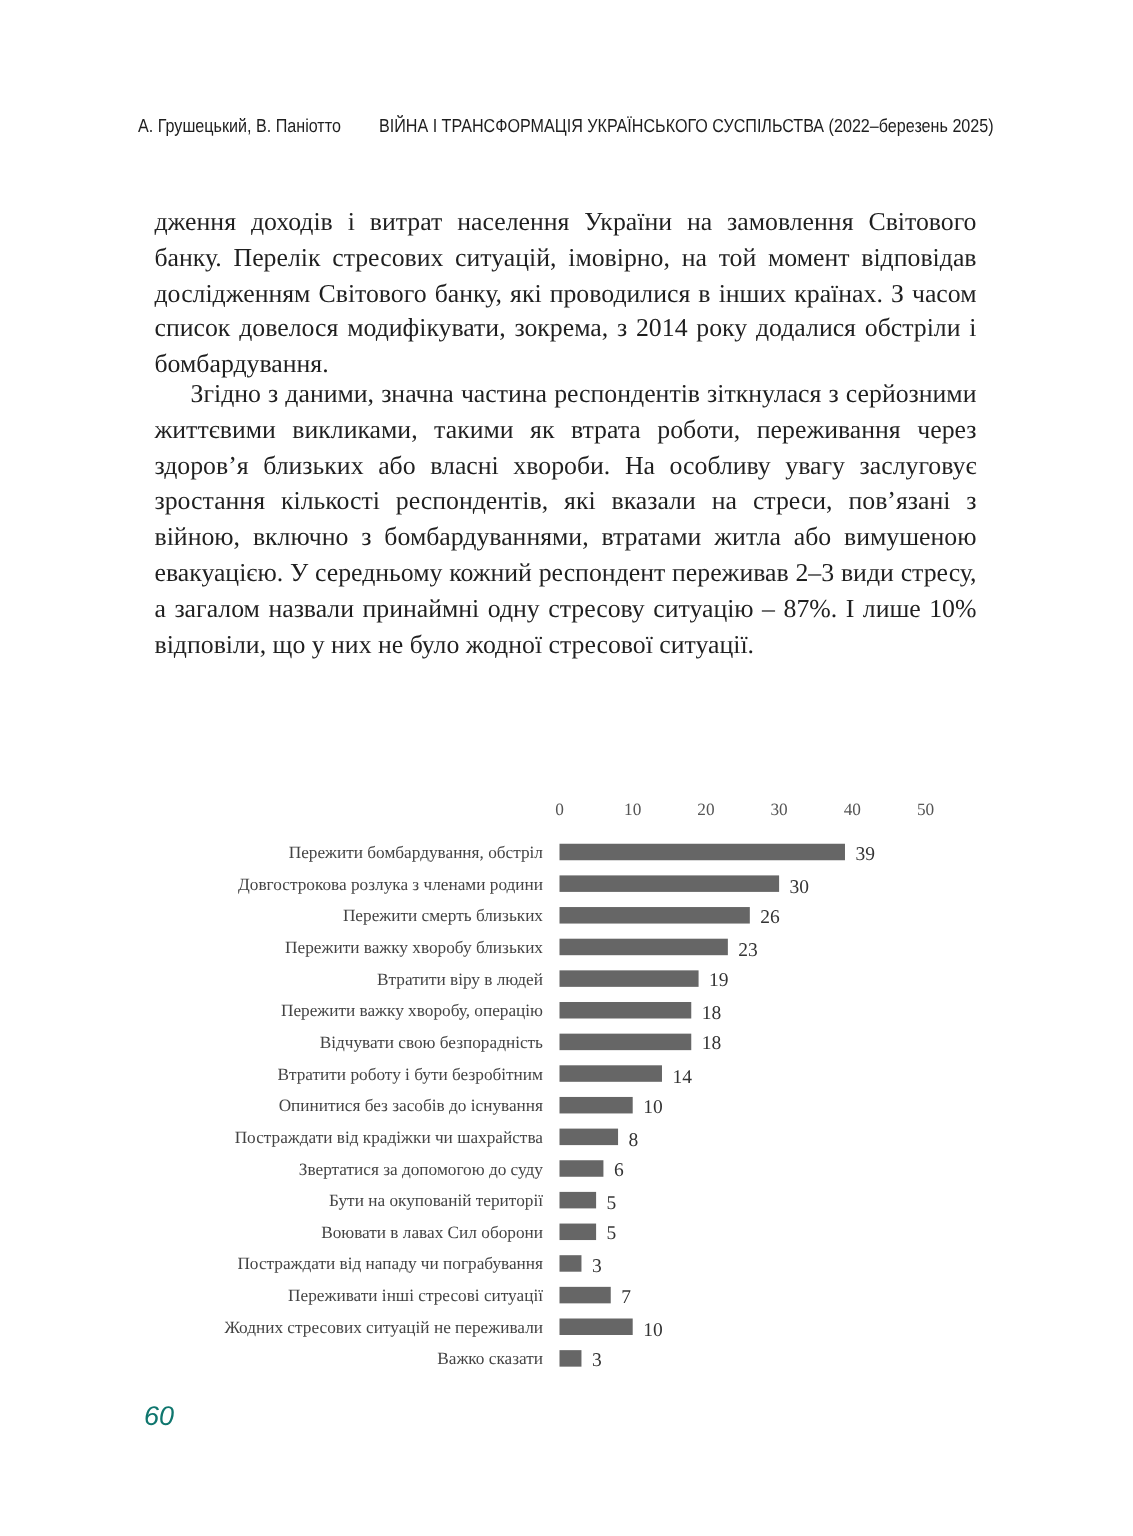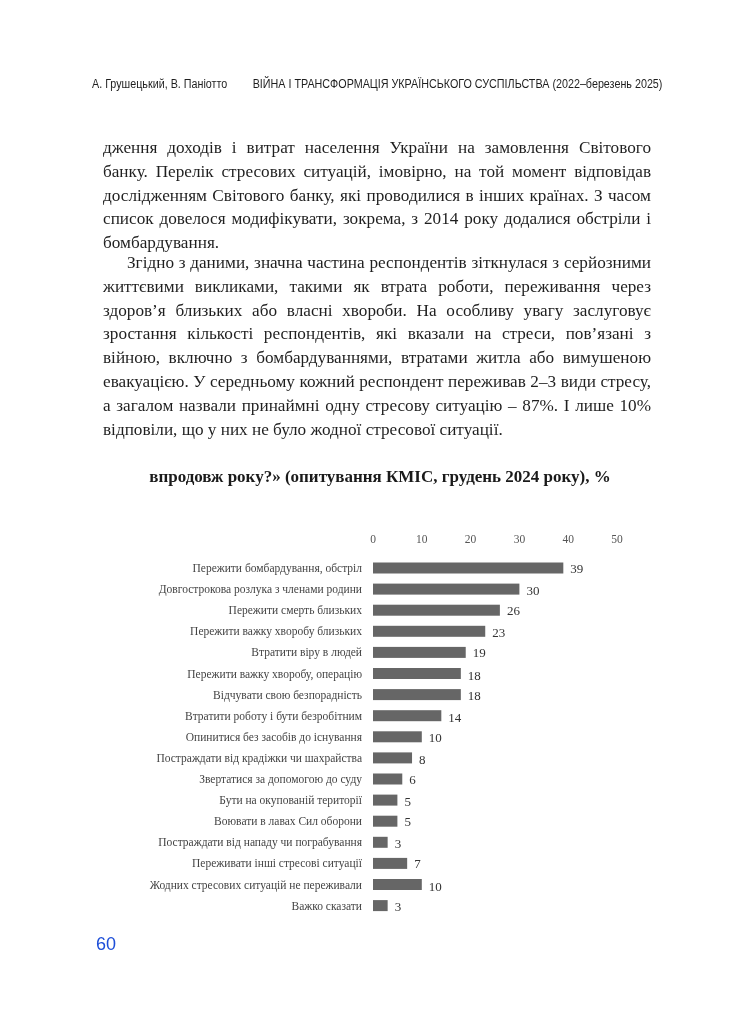--- a/index.html
+++ b/index.html
@@ -20,21 +20,21 @@
   .p2 { top: 237px; margin-top: 14px; }
   .body-text p { margin: 0; }
   .p2 p { text-indent: 24px; }
   .fig-title {
     position: absolute; top: 465px; left: 100px; width: 560px;
     font-family: "Liberation Serif", serif; font-weight: bold; font-size: 17px; line-height: 24px;
     text-align: center; color: #1a1a1a;
   }
   .page-number {
     position: absolute; top: 934px; left: 96px;
-    font-family: "Liberation Sans", sans-serif; font-size: 18px; color: #1d4ed8;
+    font-family: "Liberation Sans", sans-serif; font-size: 18px; color: #0f766e; font-style: italic;
   }
   svg#chart { position: absolute; left: 0; top: 525px; }
   .tick { font-family: "Liberation Serif", serif; font-size: 11.5px; fill: #555; }
   .cat { font-family: "Liberation Serif", serif; font-size: 11.5px; fill: #444; }
   .val { font-family: "Liberation Serif", serif; font-size: 13px; fill: #333; }
 </style>
 </head>
 <body>
 
 <div class="running-head">
@@ -43,21 +43,20 @@
 </div>
 
 <div class="body-text p1">
   <p>дження доходів і витрат населення України на замовлення Світового банку. Перелік стресових ситуацій, імовірно, на той момент відповідав дослідженням Світового банку, які проводилися в інших країнах. З часом список довелося модифікувати, зокрема, з 2014 року додалися обстріли і бомбардування.</p>
 </div>
 <div class="body-text p2">
   <p>Згідно з даними, значна частина респондентів зіткнулася з серйозними життєвими викликами, такими як втрата роботи, переживання через здоров’я близьких або власні хвороби. На особливу увагу заслуговує зростання кількості респондентів, які вказали на стреси, пов’язані з війною, включно з бомбардуваннями, втратами житла або вимушеною евакуацією. У середньому кожний респондент переживав 2–3 види стресу, а загалом назвали принаймні одну стресову ситуацію – 87%. І лише 10% відповіли, що у них не було жодної стресової ситуації.</p>
 </div>
 
 <div class="fig-title">
-  <div>впродовж року?» (опитування КМІС, грудень 2024 року), %</div>
 </div>
 
 <svg id="chart" width="755" height="400" xmlns="http://www.w3.org/2000/svg">
   <g id="ticks">
       <text x="373" y="18" text-anchor="middle" class="tick">0</text>
       <text x="421.8" y="18" text-anchor="middle" class="tick">10</text>
       <text x="470.6" y="18" text-anchor="middle" class="tick">20</text>
       <text x="519.4" y="18" text-anchor="middle" class="tick">30</text>
       <text x="568.2" y="18" text-anchor="middle" class="tick">40</text>
       <text x="617" y="18" text-anchor="middle" class="tick">50</text>

